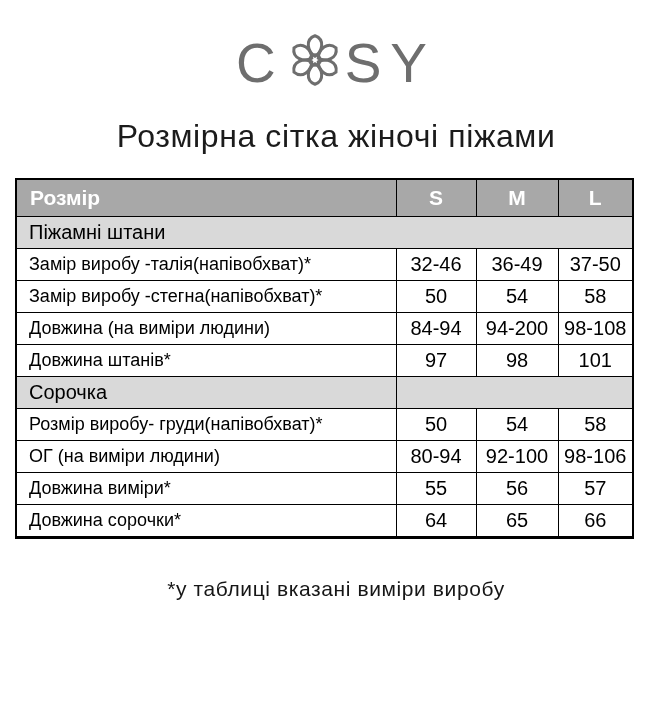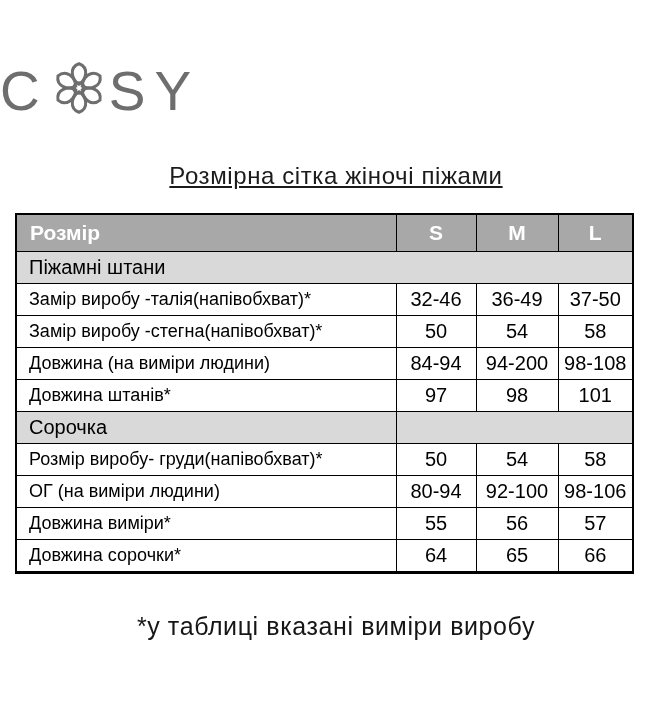--- a/index.html
+++ b/index.html
@@ -7,29 +7,28 @@
     --section-bg:#d9d9d9;
     --logo-gray:#6e6e6e;
     --text:#111111;
   }
   html,body{margin:0;padding:0;}
   body{
     width:672px;height:705px;background:#ffffff;overflow:hidden;
     font-family:"Liberation Sans", sans-serif;color:var(--text);
   }
   .logo{
-    padding-top:56px;color:var(--logo-gray);
+    text-align:center;padding-top:28px;color:var(--logo-gray);
     font-size:55px;letter-spacing:9px;line-height:62px;user-select:none;
   }
   .logo .ltr{vertical-align:middle;}
   .logo svg{vertical-align:middle;margin:0 2px 6px 2px;}
   .title{
-    text-align:center;margin-top:40px;font-size:24px;color:#1b1b1b;
+    text-align:center;margin-top:24px;font-size:32px;color:#1b1b1b;
     letter-spacing:0.6px;
-    text-decoration:underline;
   }
   table.size-table{
     border-collapse:collapse;table-layout:fixed;width:617px;
     margin:23px 8px 0 15px;
     border:2px solid #000;border-bottom:3px solid #000;
   }
   .size-table th,.size-table td{
     border:1px solid #000;white-space:nowrap;overflow:hidden;
   }
   .size-table thead th{
@@ -42,21 +41,21 @@
     text-align:left;padding-left:12px;height:29px;color:#000;
   }
   .size-table tr.section-row td.section-filler{padding-left:0;}
   .size-table td.row-label{
     text-align:left;padding-left:12px;font-size:18px;height:29px;color:#000;
   }
   .size-table td.cell-value{
     text-align:center;font-size:20px;height:29px;color:#000;
   }
   .footnote{
-    text-align:center;margin-top:38px;font-size:25px;color:#161616;
+    text-align:center;margin-top:38px;font-size:21px;color:#161616;
     letter-spacing:0.6px;
   }
 </style>
 </head>
 <body>
 
 <div class="logo">
   <span class="ltr">C</span><svg width="56" height="56" viewBox="-30 -30 60 60" aria-hidden="true">
     <g fill="none" stroke="#6e6e6e" stroke-width="3.2" stroke-linecap="round">
       <path d="M0,-4 C -8,-9 -11,-22 0,-26 C 11,-22 8,-9 0,-4 Z"></path>

